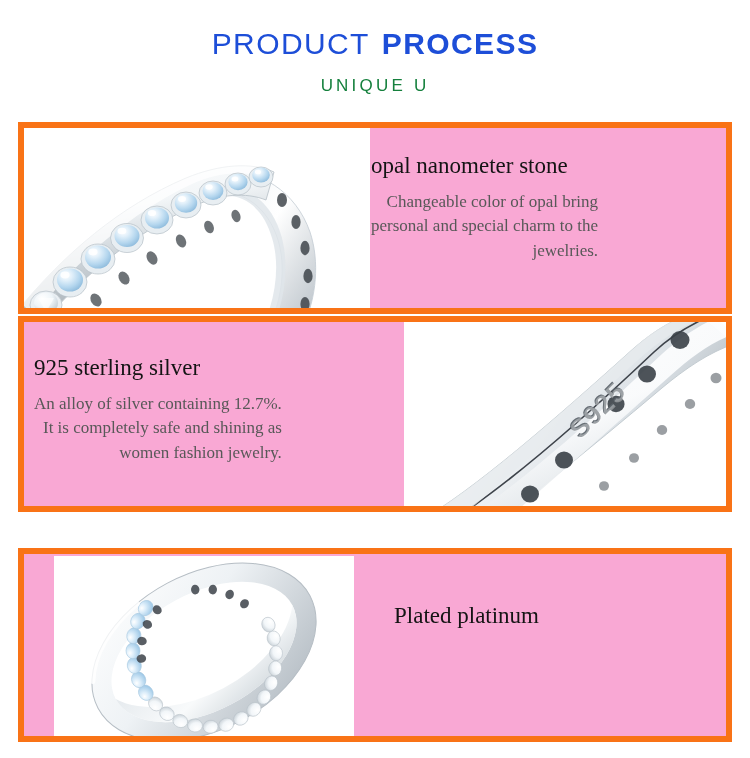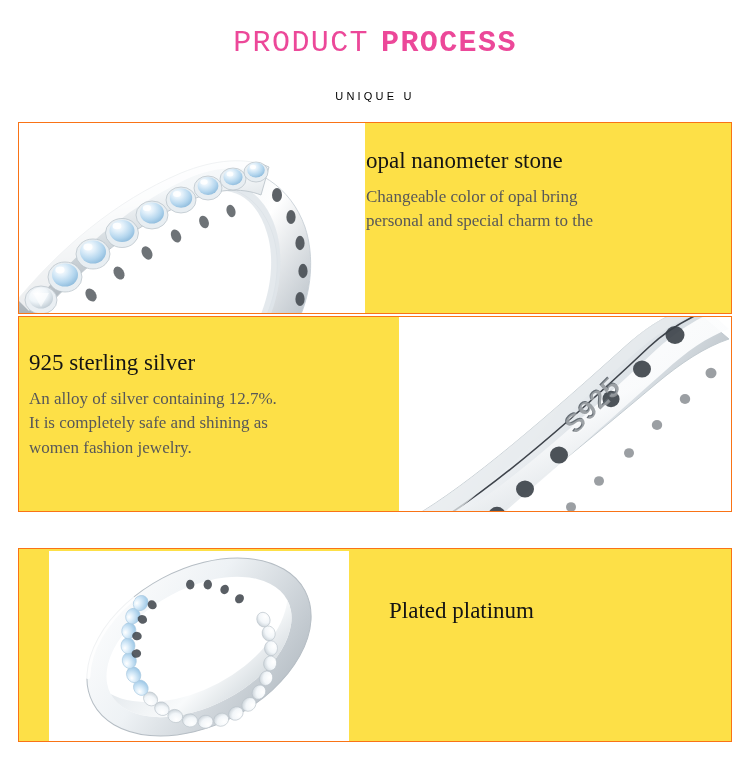--- a/index.html
+++ b/index.html
@@ -15,56 +15,56 @@
     overflow: hidden;
     position: relative;
   }
 
   
   .header {
     text-align: center;
     padding-top: 28px;
   }
   .header-title {
-    font-family: Liberation Mono, monospace;
+    font-family: Liberation Sans, sans-serif;
     font-size: 30px;
-    color: #ec4899;
+    color: #1d4ed8;
     letter-spacing: 1.4px;
     line-height: 1.05;
     white-space: nowrap;
   }
   .header-title .word-light {
     font-weight: 400;
   }
   .header-title .word-bold {
     font-weight: 700;
     margin-left: 12px;
   }
   .header-sub {
-    margin-top: 30px;
+    margin-top: 16px;
     font-family: "Liberation Sans", "DejaVu Sans", sans-serif;
-    font-size: 11px;
-    color: #000000;
+    font-size: 17px;
+    color: #15803d;
     letter-spacing: 3.2px;
     font-weight: 400;
   }
 
   
   .cards {
     position: absolute;
     left: 0;
     top: 0;
     width: 750px;
     height: 758px;
     pointer-events: none;
   }
   .card {
     position: absolute;
-    border: 1px solid #f97316;
-    background: #fde047;
+    border: 6px solid #f97316;
+    background: #f9a8d4;
     box-sizing: border-box;
     overflow: hidden;
     pointer-events: auto;
   }
   #card-1 { left: 18px;  top: 122px; width: 714px; height: 192px; }
   #card-2 { left: 18px;  top: 316px; width: 714px; height: 196px; }
   #card-3 { left: 18px;  top: 548px; width: 714px; height: 194px; }
 
   .card-inner {
     position: relative;
@@ -85,21 +85,21 @@
     white-space: nowrap;
   }
   .txt-body {
     font-family: "Liberation Serif", "DejaVu Serif", serif;
     font-size: 17px;
     font-weight: 400;
     color: #585858;
     line-height: 1.45;
     margin-top: 9px;
   }
-  .txt-body div { white-space: nowrap; }
+  .txt-body div { white-space: nowrap; text-align: right; }
 
   
   #card-1 .txt { left: 347px; top: 24px; }
   #card-2 .txt { left: 10px;  top: 32px; }
   #card-3 .txt { left: 322px; top: 48px; margin-left: 48px; }
 
   
   .img-wrap {
     position: absolute;
     pointer-events: auto;
@@ -240,20 +240,21 @@
             </g>
           </g>
         </svg>
       </div>
 
       <div class="txt">
         <div class="txt-title">opal nanometer stone</div>
         <div class="txt-body">
           <div>Changeable color of opal bring</div>
           <div>personal and special charm to the</div>
+          <div>jewelries.</div>
         </div>
       </div>
 
     </div>
   </div>
 
   <div class="card" id="card-2">
     <div class="card-inner">
 
       <div class="txt">

